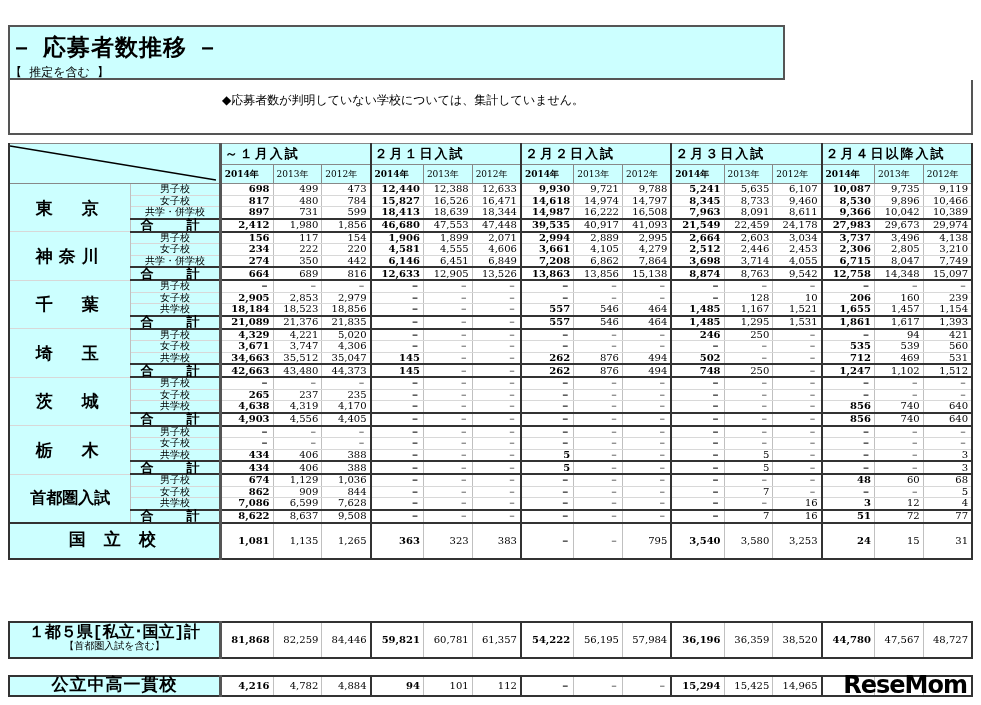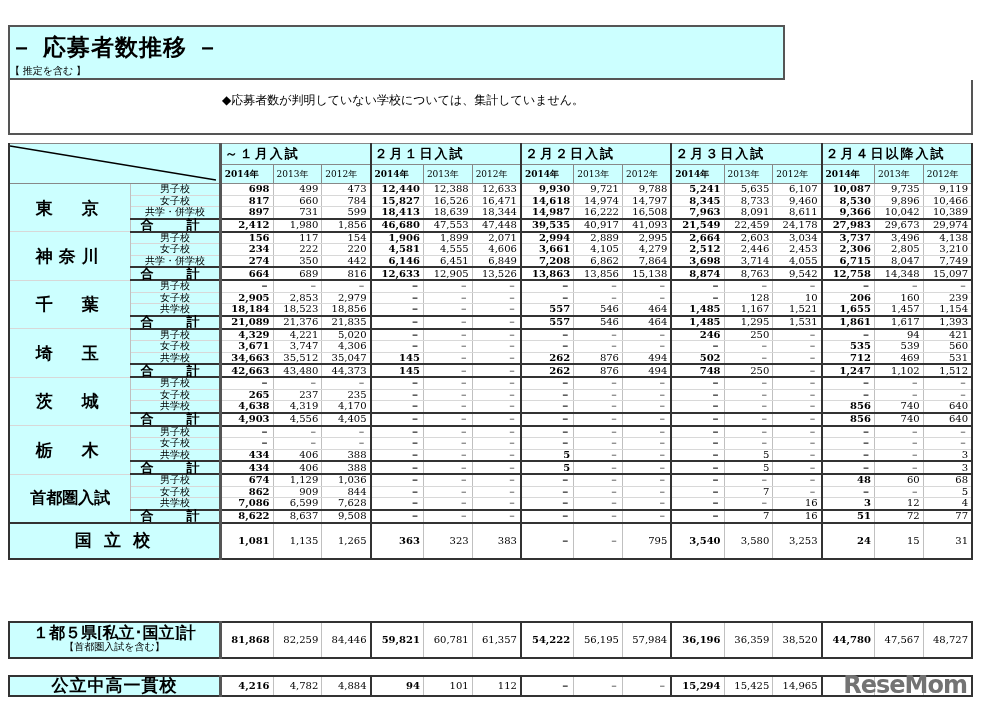--- a/index.html
+++ b/index.html
@@ -1,38 +1,38 @@
 <!DOCTYPE html>
 <html><head>
 <meta charset="utf-8">
 <style>
   html,body{margin:0;padding:0;background:#fff;}
   body{width:981px;height:705px;position:relative;overflow:hidden;font-family:"DejaVu Serif","Liberation Serif",serif;color:#000;}
   .titlebox{position:absolute;left:8px;top:25px;width:777px;height:55px;background:#ccffff;border:2px solid #555;box-sizing:border-box;}
   .titlebox .t{font-family:"DejaVu Sans","Liberation Sans",sans-serif;font-weight:bold;font-size:23px;margin-top:5px;letter-spacing:1px;}
-  .titlebox .s{font-size:10px;margin-top:1px;font-family:Liberation Sans, sans-serif;}
+  .titlebox .s{font-size:12px;margin-top:1px;font-family:Liberation Mono, monospace;}
   .notebox{position:absolute;left:8px;top:80px;width:965px;height:55px;background:#fff;border:2px solid #555;border-top:none;box-sizing:border-box;text-align:center;}
   .notebox .n{position:absolute;left:212px;font-size:12px;font-family:"DejaVu Sans",sans-serif;}
   table{border-collapse:collapse;position:absolute;left:8px;table-layout:fixed;}
   td{font-size:10px;height:10.5px;padding:0 3px;text-align:right;border-left:1px solid #c0c0c0;border-right:1px solid #c0c0c0;border-bottom:1px solid #d8d8d8;white-space:nowrap;line-height:10px;font-family:"DejaVu Serif",serif;}
   .hdr td{background:#ccffff;text-align:left;border:1px solid #888;}
   .grp{font-weight:bold;font-size:13px;height:20px;letter-spacing:2px;font-family:"DejaVu Sans",sans-serif;}
   .yr{font-size:9px;height:18px;}
   .yr.b{font-weight:bold;}
   .pref{background:#ccffff;text-align:center;font-weight:bold;font-size:17px;font-family:"DejaVu Sans",sans-serif;border-left:2px solid #333 !important;letter-spacing:6px;}
   .sub{background:#ccffff;text-align:center;font-size:10px;font-family:"DejaVu Sans",sans-serif;border-right:3px solid #555 !important;}
   .b{font-weight:bold;}
   .gs{border-left:2px solid #333 !important;}
   .last{border-right:2px solid #333 !important;}
   tr.total td{border-top:2px solid #333;border-bottom:2px solid #333;font-size:10px;height:11px;}
   tr.total td.sub{font-weight:bold;font-size:13px;letter-spacing:10px;}
   .single td{height:34px;border-top:2px solid #333;border-bottom:2px solid #333;}
-  .single td.label{background:#ccffff;text-align:center;font-weight:bold;font-size:17px;font-family:Liberation Serif, serif;border-left:2px solid #333;border-right:3px solid #555;letter-spacing:4px;margin-left:20px;}
+  .single td.label{background:#ccffff;text-align:center;font-weight:bold;font-size:17px;font-family:Liberation Mono, monospace;border-left:2px solid #333;border-right:3px solid #555;letter-spacing:4px;margin-left:20px;}
   .diag{position:relative;}
-  .logo{position:absolute;right:14px;bottom:6px;font-family:"DejaVu Sans",sans-serif;font-weight:bold;font-size:24px;color:#737373;letter-spacing:-1px;}
+  .logo{position:absolute;right:14px;bottom:6px;font-family:"DejaVu Sans",sans-serif;font-weight:bold;font-size:24px;color:#000000;letter-spacing:-1px;}
 </style>
 </head>
 <body>
 
 <div class="titlebox">
   <div class="t">－ 応募者数推移 －</div>
   <div class="s">【 推定を含む 】</div>
 </div>
 <div class="notebox">
   <div class="n" style="top:12px">◆応募者数が判明していない学校については、集計していません。</div>
@@ -103,21 +103,21 @@
         <td class="b gs">5,241</td>
         <td class="">5,635</td>
         <td class="">6,107</td>
         <td class="b gs">10,087</td>
         <td class="">9,735</td>
         <td class=" last">9,119</td>
       </tr>
       <tr>
         <td class="sub">女子校</td>
         <td class="b gs">817</td>
-        <td class="">660</td>
+        <td class="">480</td>
         <td class="">784</td>
         <td class="b gs">15,827</td>
         <td class="">16,526</td>
         <td class="">16,471</td>
         <td class="b gs">14,618</td>
         <td class="">14,974</td>
         <td class="">14,797</td>
         <td class="b gs">8,345</td>
         <td class="">8,733</td>
         <td class="">9,460</td>

